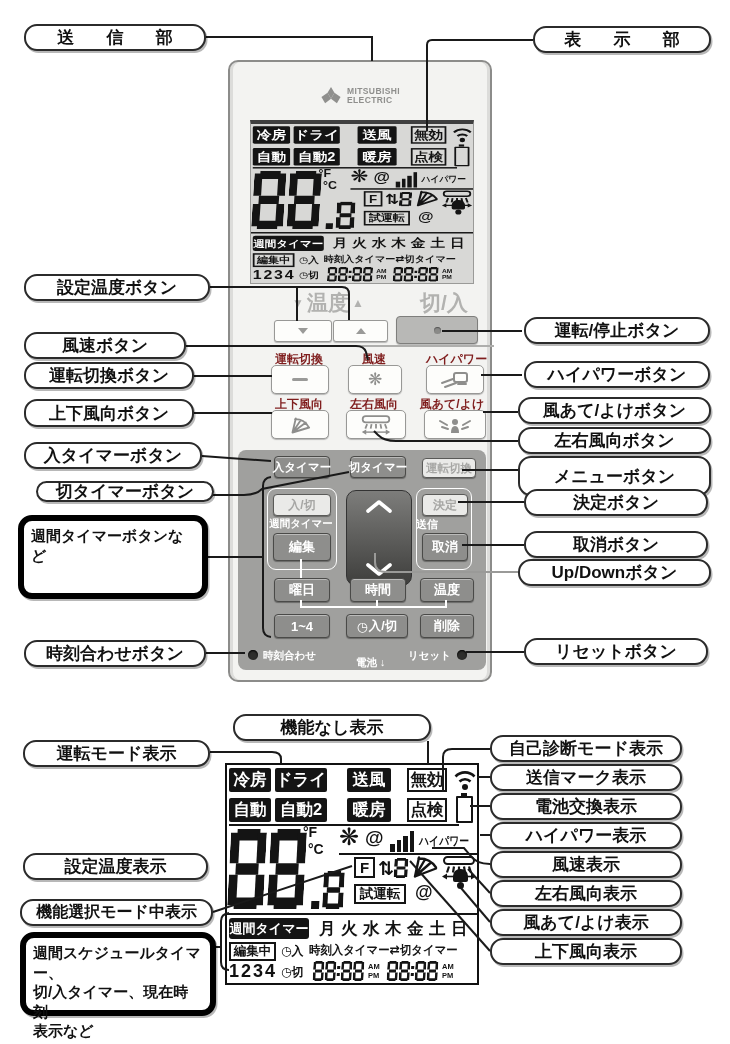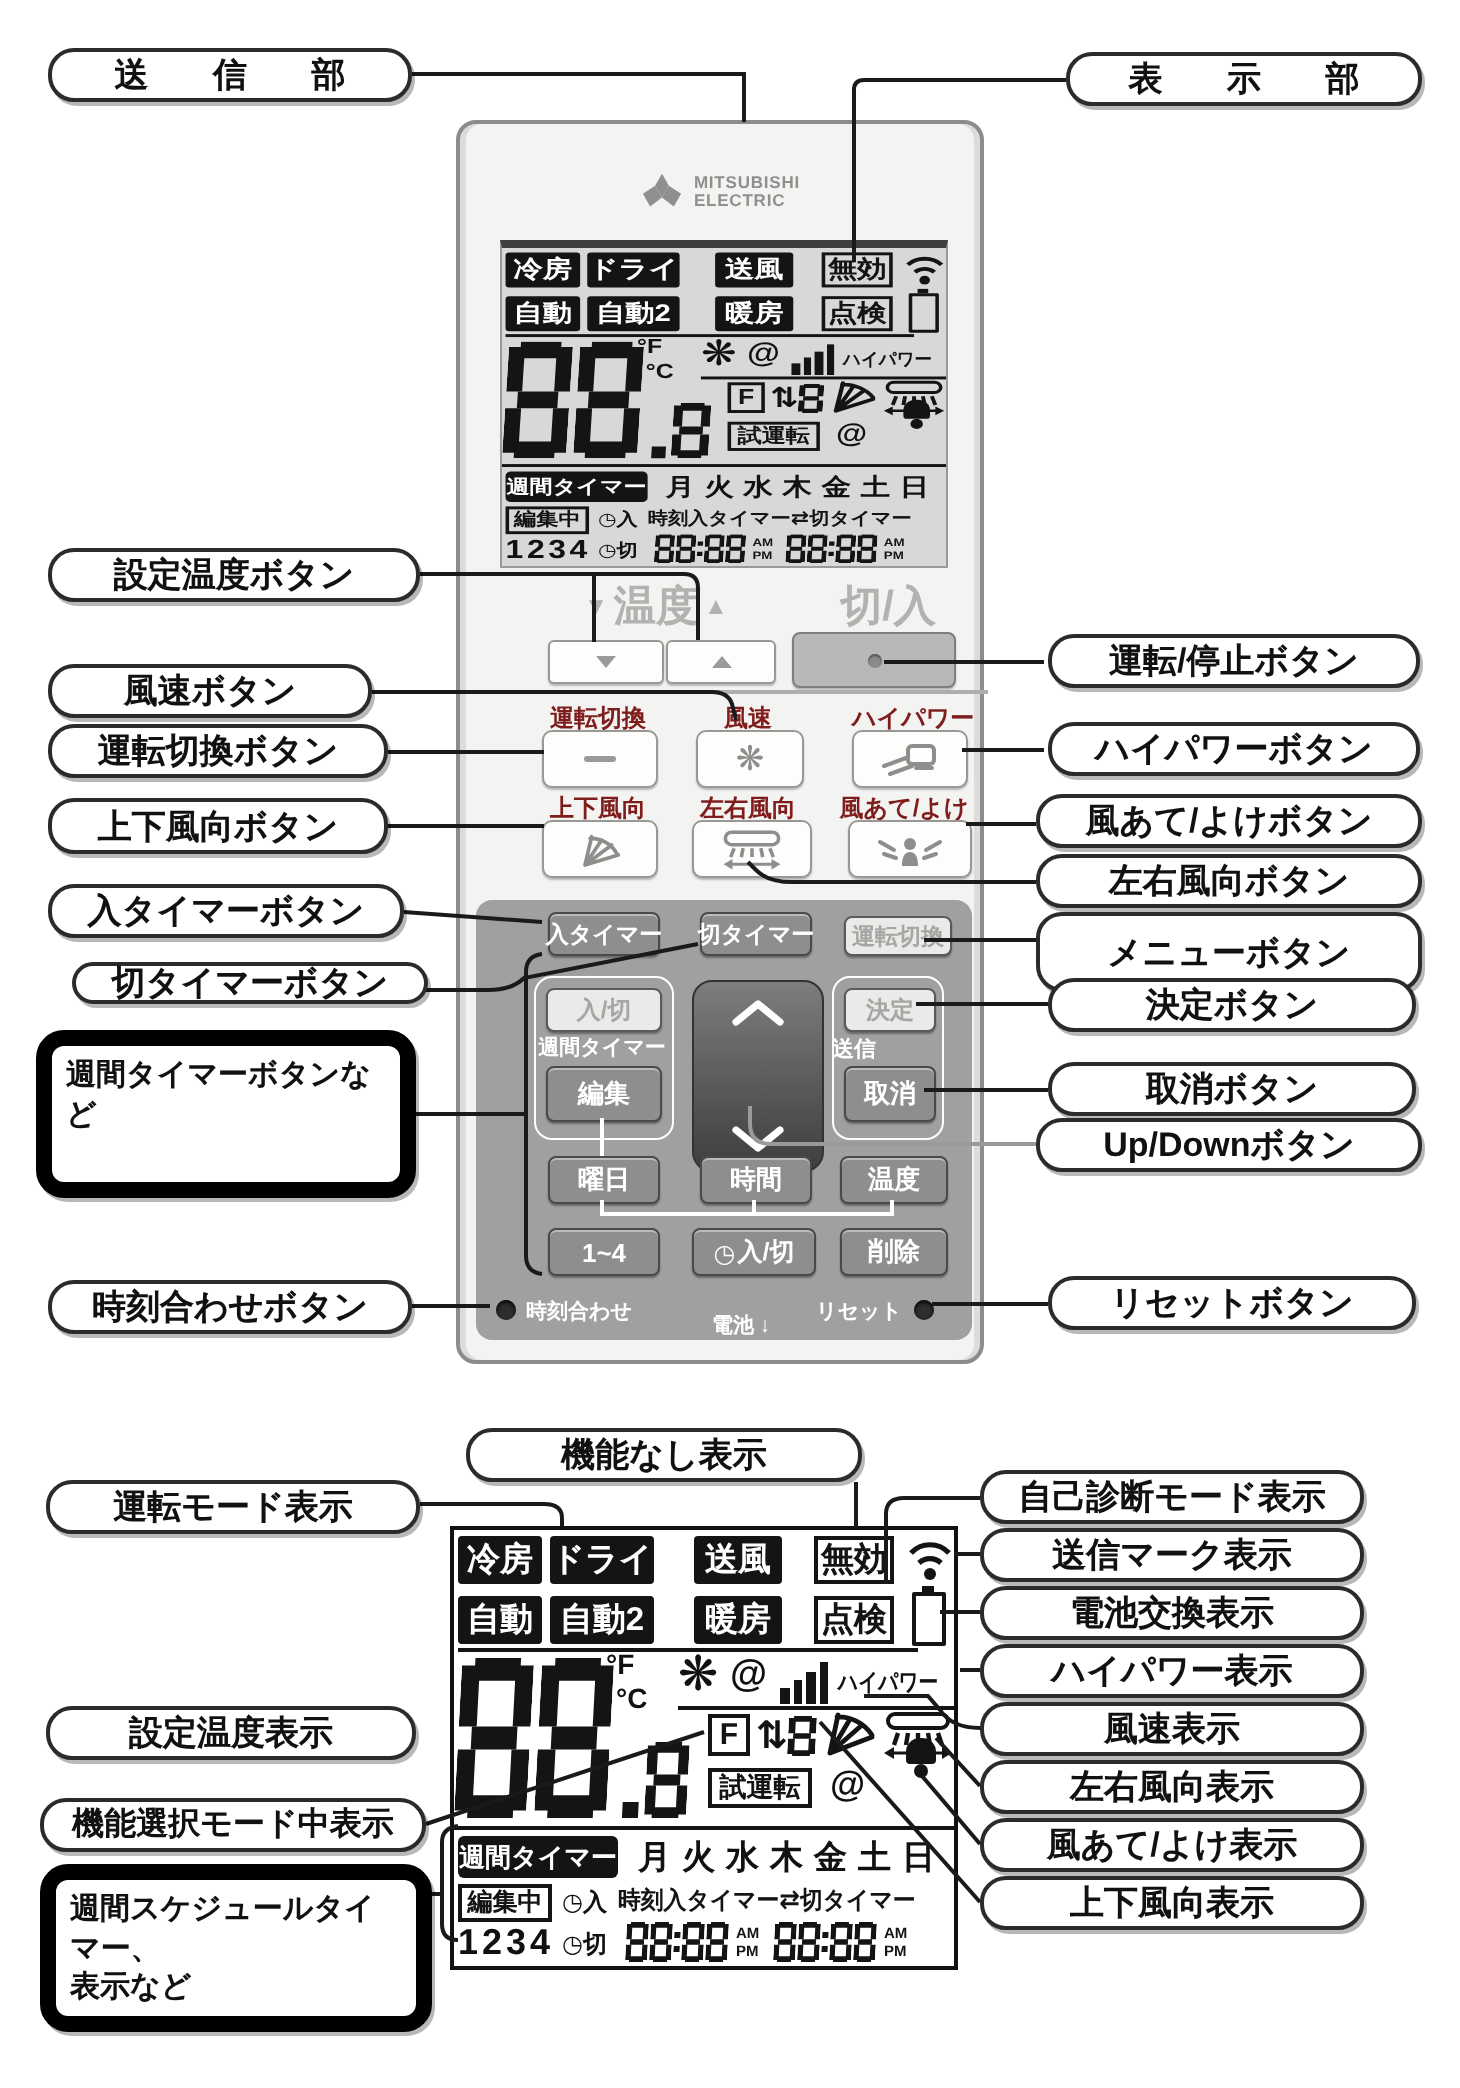--- a/index.html
+++ b/index.html
@@ -3,21 +3,21 @@
 <meta charset="utf-8">
 <style>
   html,body{margin:0;padding:0}
   body{width:730px;height:1044px;position:relative;background:#fff;
        font-family:"Liberation Sans","DejaVu Sans",sans-serif;color:#111;overflow:hidden}
   .abs{position:absolute;box-sizing:border-box}
   
   .co{position:absolute;box-sizing:border-box;border:2px solid #2b2b2b;border-radius:13px;background:#fff;
       display:flex;align-items:center;justify-content:center;font-weight:bold;font-size:17px;
       box-shadow:1.5px 2px 0 rgba(0,0,0,.28);z-index:10;white-space:nowrap}
-  .co2{position:absolute;box-sizing:border-box;border:8px solid #000000;border-radius:14px;background:#fff;
+  .co2{position:absolute;box-sizing:border-box;border:6px solid #000000;border-radius:14px;background:#fff;
       padding:5px 7px;font-weight:bold;font-size:15px;line-height:1.3;z-index:10;
       box-shadow:1.5px 2px 0 rgba(0,0,0,.28)}
   .wide{letter-spacing:1.9em;padding-left:1.9em}
   
   #leads{position:absolute;left:0;top:0;z-index:5;pointer-events:none}
   
   .remote{left:228px;top:60px;width:264px;height:622px;background:#f3f3f1;border:2px solid #8c8c8a;
           border-radius:10px;box-shadow:inset 3px 0 0 #dcdcda,inset -3px 0 0 #dcdcda;z-index:1}
   .brand{display:flex;align-items:center;gap:5px;color:#8f8f8d;font-weight:bold;
          font-size:8.5px;line-height:1.05;letter-spacing:.4px}
@@ -519,20 +519,21 @@
 <div class="co" style="left:524px;top:531px;width:184px;height:27px">取消ボタン</div>
 <div class="co" style="left:518px;top:559px;width:193px;height:27px">Up/Downボタン</div>
 <div class="co" style="left:524px;top:638px;width:184px;height:27px">リセットボタン</div>
 
 <div class="co" style="left:233px;top:714px;width:198px;height:27px">機能なし表示</div>
 <div class="co" style="left:23px;top:740px;width:187px;height:27px">運転モード表示</div>
 <div class="co" style="left:23px;top:853px;width:185px;height:27px">設定温度表示</div>
 <div class="co" style="left:20px;top:899px;width:193px;height:27px;font-size:16px">機能選択モード中表示</div>
 <div class="co2" style="left:20px;top:932px;width:196px;height:84px">
   <div>週間スケジュールタイマー、</div>
+  <div>切/入タイマー、現在時刻</div>
   <div>表示など</div>
 </div>
 
 <div class="co" style="left:490px;top:735px;width:192px;height:27px">自己診断モード表示</div>
 <div class="co" style="left:490px;top:764px;width:192px;height:27px">送信マーク表示</div>
 <div class="co" style="left:490px;top:793px;width:192px;height:27px">電池交換表示</div>
 <div class="co" style="left:490px;top:822px;width:192px;height:27px">ハイパワー表示</div>
 <div class="co" style="left:490px;top:851px;width:192px;height:27px">風速表示</div>
 <div class="co" style="left:490px;top:880px;width:192px;height:27px">左右風向表示</div>
 <div class="co" style="left:490px;top:909px;width:192px;height:27px">風あて/よけ表示</div>

